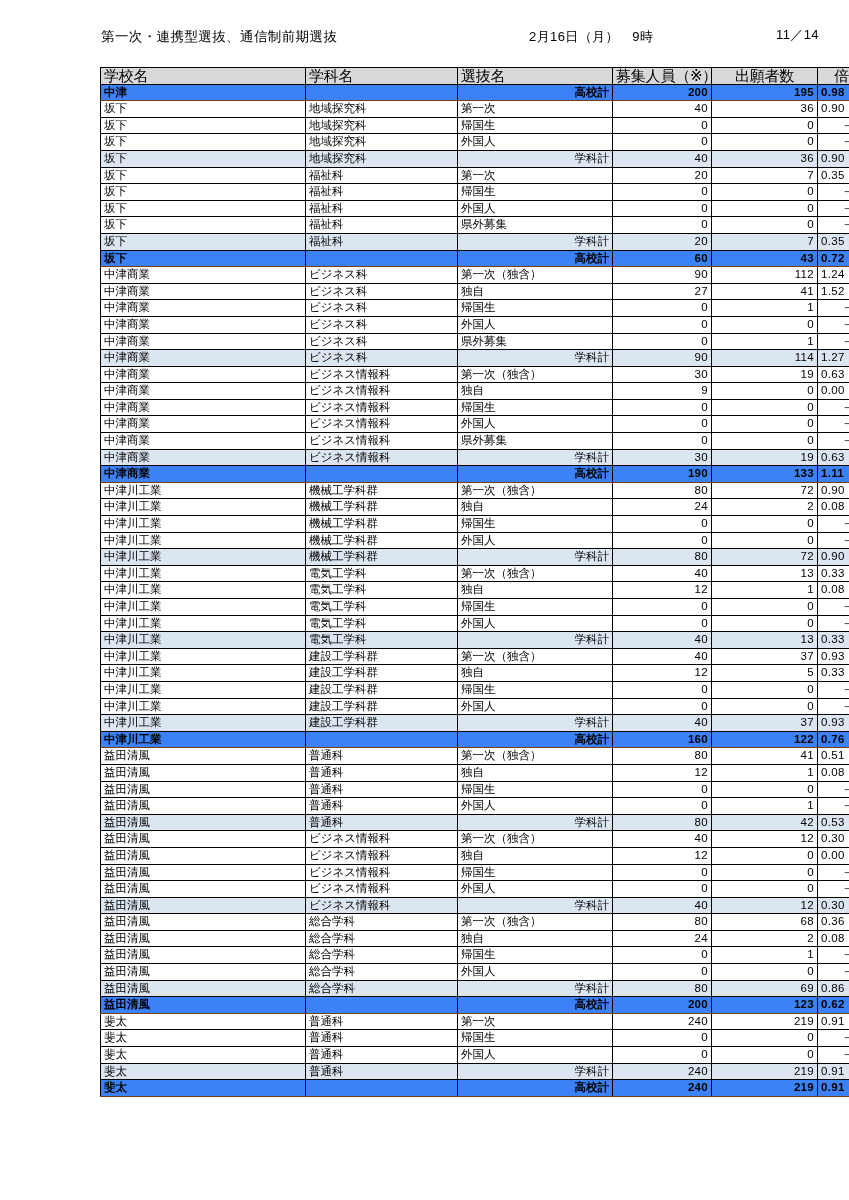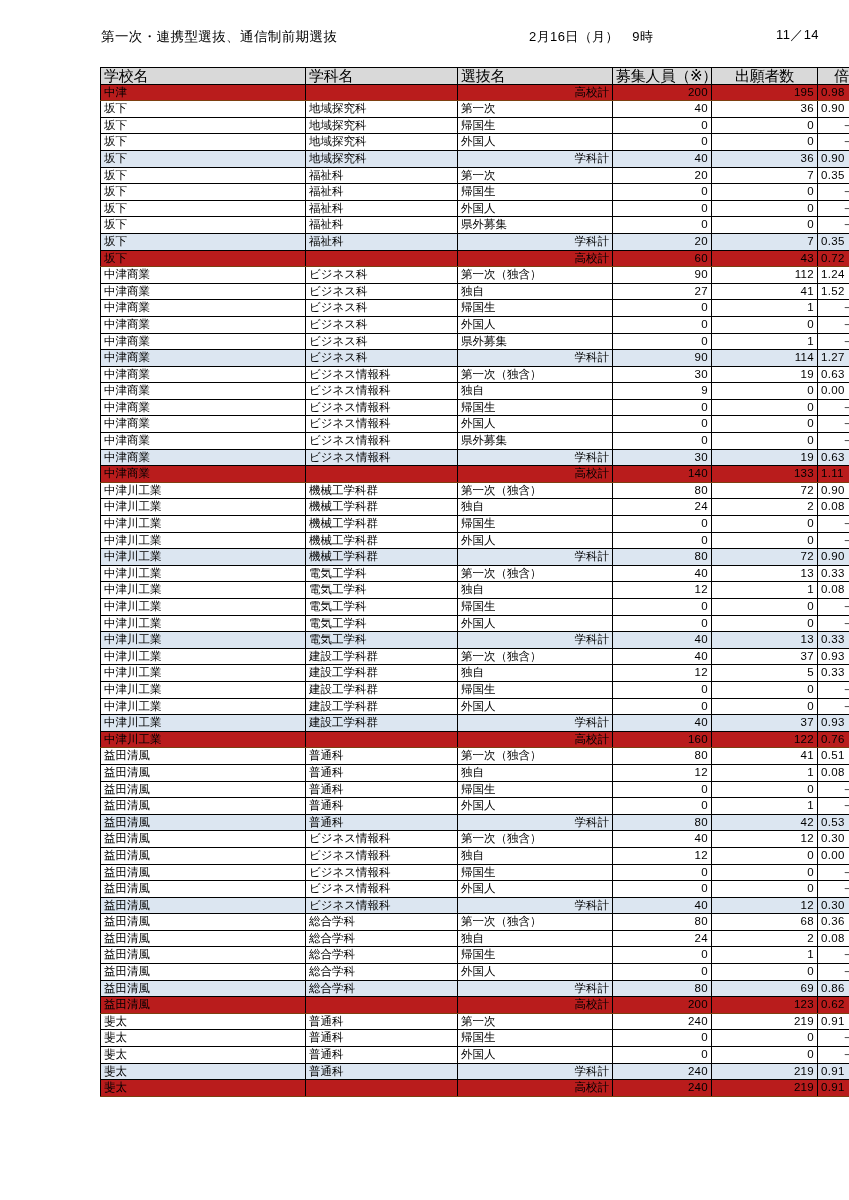--- a/index.html
+++ b/index.html
@@ -109,23 +109,24 @@
   td.ratio.dash {
     text-align: center;
     padding-left: 0;
   }
   td.sel-right {
     text-align: right;
     padding-right: 4px;
   }
 
   tr.r-school-total > td {
-    background: #b91c1c;
+    background: #3b82f6;
     border-top: 1px solid #7d3f10;
     border-bottom: 1px solid #7d3f10;
+    font-weight: bold;
   }
   tr.r-dept-total > td {
     background: #dce6f1;
   }
   tr.r-normal > td {
     background: #ffffff;
   }
 </style>
 </head>
 <body>
@@ -340,21 +341,21 @@
             <td>ビジネス情報科</td>
             <td class="sel-right">学科計</td>
             <td class="num">30</td>
             <td class="num">19</td>
             <td class="ratio">0.63</td>
           </tr>
           <tr class="r-school-total">
             <td>中津商業</td>
             <td></td>
             <td class="sel-right">高校計</td>
-            <td class="num">140</td>
+            <td class="num">190</td>
             <td class="num">133</td>
             <td class="ratio">1.11</td>
           </tr>
           <tr class="r-normal">
             <td>中津川工業</td>
             <td>機械工学科群</td>
             <td>第一次（独含）</td>
             <td class="num">80</td>
             <td class="num">72</td>
             <td class="ratio">0.90</td>

